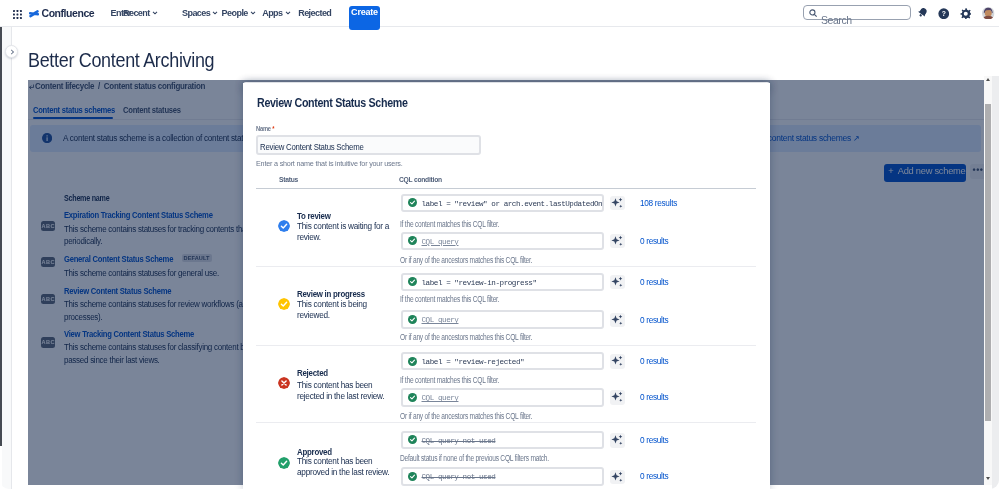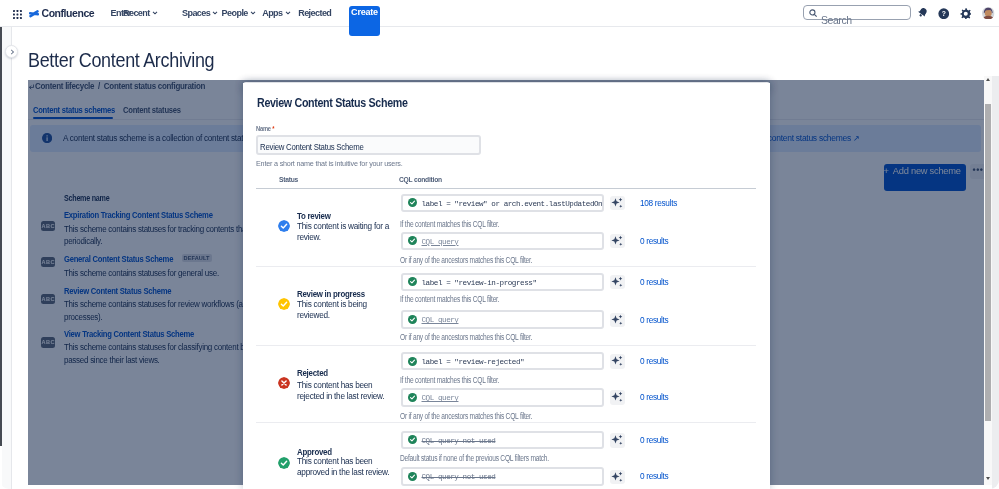--- a/index.html
+++ b/index.html
@@ -5,21 +5,21 @@
   * { margin:0; padding:0; box-sizing:border-box; }
   html,body { width:999px; height:489px; overflow:hidden; background:#fff; }
   body { font-family:"Liberation Sans", sans-serif; }
   #stage { position:relative; width:999px; height:489px; overflow:hidden; background:#fff;border-radius:9px; }
   .abs { position:absolute; }
 
   
   #topnav { position:absolute; left:0; top:0; width:999px; height:27px; background:#fff; border-bottom:1px solid #E7E9ED; }
   .navitem { position:absolute; top:7px; height:13px; line-height:13px; font-size:9px; font-weight:600; color:#344563; letter-spacing:-0.55px; white-space:nowrap; }
   .navchev { display:inline-block; vertical-align:1.5px; margin-left:2px; }
-  #createbtn { position:absolute; left:349px; top:6px; width:31px; height:30px; background:#0C66E4; border-radius:3px; color:#fff; font-size:9px; font-weight:700; text-align:center; line-height:13.5px; letter-spacing:-0.2px; }
+  #createbtn { position:absolute; left:349px; top:6px; width:31px; height:24px; background:#0C66E4; border-radius:3px; color:#fff; font-size:9px; font-weight:700; text-align:center; line-height:13.5px; letter-spacing:-0.2px; }
   #searchbox { position:absolute; left:803px; top:5px; width:108px; height:14.5px; border:1px solid #98A1B0; border-radius:4px; background:#fff; }
   #searchbox .ph { position:absolute; left:17px; top:8px; font-size:10.5px; color:#6B778C; letter-spacing:-0.45px; }
 
   
   #leftedge { position:absolute; left:0; top:27px; width:1.5px; height:419px; background:#464B53; }
   #rail { position:absolute; left:1.5px; top:27px; width:10px; height:462px; background:#F8F9FA; border-right:1px solid #E5E7EB; }
   #railbtn { position:absolute; left:5px; top:45px; width:13px; height:13px; border-radius:50%; background:#fff; border:1px solid #E4E6EA; box-shadow:0 1px 2px rgba(9,30,66,.18); z-index:5; }
 
   
   #pgtitle { position:absolute; left:28px; top:47.5px; font-size:20.5px; color:#1C2B4A; letter-spacing:-0.35px; font-weight:400; transform:scaleX(0.876); transform-origin:0 50%; white-space:nowrap; }
@@ -28,21 +28,21 @@
   #app { position:absolute; left:27.5px; top:79.5px; width:956px; height:405px; background:#fff; overflow:hidden; }
   
   .bc { position:absolute; top:1.5px; font-size:8.5px; font-weight:600; letter-spacing:-0.3px; transform:scaleX(0.94); transform-origin:0 50%; white-space:nowrap; }
   #tab1 { position:absolute; left:5.6px; top:25px; font-size:8.5px; font-weight:600; color:#0052CC; letter-spacing:-0.3px; transform:scaleX(0.895); transform-origin:0 50%; white-space:nowrap; }
   #tab2 { position:absolute; left:95px; top:25px; font-size:8.5px; font-weight:600; color:#42526E; letter-spacing:-0.3px; transform:scaleX(0.90); transform-origin:0 50%; white-space:nowrap; }
   #tabline { position:absolute; left:0; top:39.5px; width:956px; height:1px; background:#EBECF0; }
   #tabsel { position:absolute; left:5.6px; top:37.5px; width:80.3px; height:2px; background:#0052CC; border-radius:1px; }
   #banner { position:absolute; left:2px; top:45.5px; width:951.5px; height:27px; background:#DEEBFF; border-radius:3px; }
   #banner .btext { position:absolute; left:33.4px; top:8px; font-size:8.5px; color:#172B4D; letter-spacing:-0.28px; white-space:nowrap; transform:scaleX(0.967); transform-origin:0 50%; }
   #blink { position:absolute; top:8px; right:121.5px; font-size:8.5px; color:#0052CC; letter-spacing:-0.28px; white-space:nowrap; background:#DEEBFF; transform-origin:100% 50%; }
-  #addbtn { position:absolute; left:856px; top:84.5px; width:82px; height:27px; background:#0052CC; border-radius:3px; color:#fff; font-size:9.3px; text-align:left; line-height:14.5px; letter-spacing:-0.25px; font-weight:500; }
+  #addbtn { position:absolute; left:856px; top:84.5px; width:82px; height:18px; background:#0052CC; border-radius:3px; color:#fff; font-size:9.3px; text-align:right; line-height:14.5px; letter-spacing:-0.25px; font-weight:500; }
   #dots { position:absolute; left:942px; top:84.5px; width:17px; height:14.5px; background:#F1F2F4; border-radius:3px; color:#42526E; font-size:9px; font-weight:700; text-align:center; line-height:13.5px; letter-spacing:0.5px; }
   #schemename { position:absolute; left:36.8px; top:113px; font-size:8.5px; font-weight:700; color:#172B4D; letter-spacing:-0.28px; transform:scaleX(0.84); transform-origin:0 50%; white-space:nowrap; }
   .srow-title { position:absolute; left:36.8px; font-size:8.5px; font-weight:600; color:#0052CC; letter-spacing:-0.28px; white-space:nowrap; transform:scaleX(0.90); transform-origin:0 50%; }
   .srow-desc { position:absolute; left:36.8px; font-size:8.5px; color:#172B4D; letter-spacing:-0.28px; line-height:12.4px; white-space:nowrap; transform:scaleX(0.94); transform-origin:0 0; }
   .abcicon { position:absolute; left:13.4px; width:14.6px; height:10.2px; background:#5C6878; border-radius:2.5px; color:#fff; font-size:5.6px; font-weight:700; text-align:center; line-height:10.2px; letter-spacing:0.4px; }
   #deftag { position:absolute; left:154px; top:174px; height:8.8px; background:#DFE1E6; border-radius:2px; color:#44546F; font-size:5.6px; font-weight:700; line-height:8.8px; padding:0 2px; letter-spacing:0.1px; }
 
   #overlay { position:absolute; left:27.5px; top:79.5px; width:956px; height:405px; background:rgba(9,30,66,0.54); }
 
   

